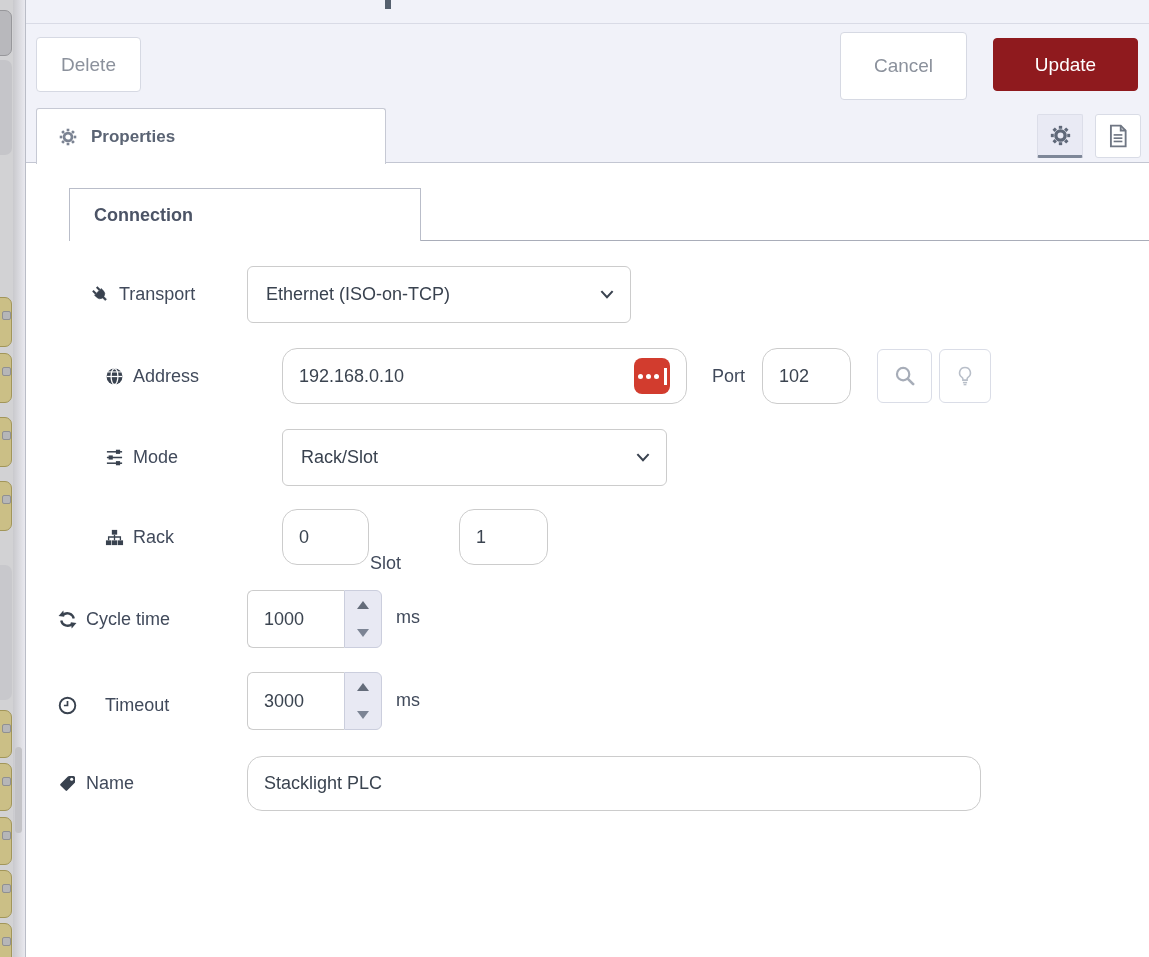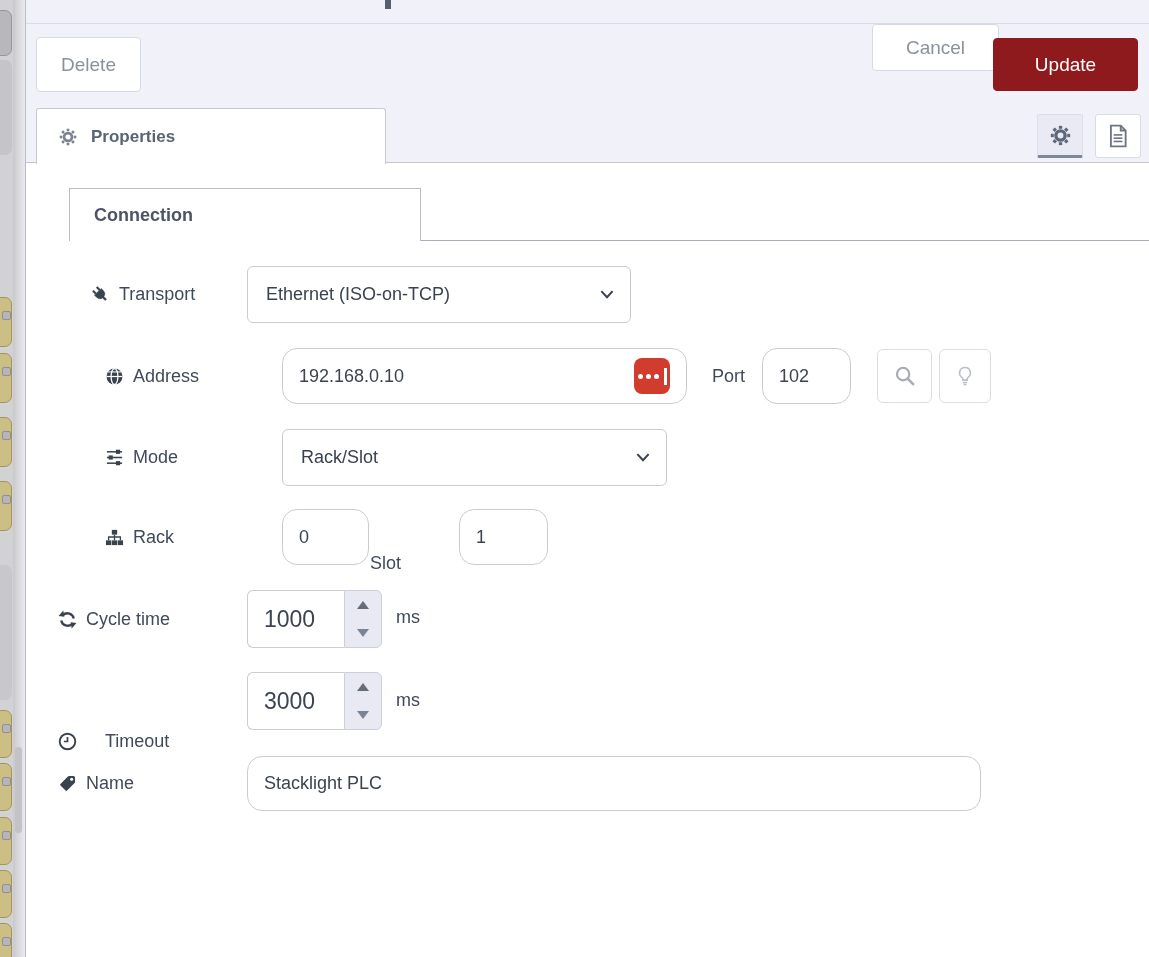--- a/index.html
+++ b/index.html
@@ -38,21 +38,21 @@
   .flabel{position:absolute;display:flex;align-items:center;gap:9px;height:26px;font-size:18px;color:#414a5b;white-space:nowrap;}
   .field,.selectbox{position:absolute;box-sizing:border-box;background:#fff;border:1px solid #ccc;border-radius:6px;}
   .selectbox{display:flex;align-items:center;justify-content:space-between;padding:0 16px 0 18px;font-size:18px;color:#39424f;cursor:pointer;}
   .input-wrap{position:absolute;}
   .input-wrap input{width:100%;height:100%;box-sizing:border-box;border:1px solid #ccc;border-radius:15px;font-family:inherit;font-size:18px;color:#3b4450;padding:0 0 0 16px;outline:none;background:#fff;}
   .helper-icon{position:absolute;right:17px;top:10px;width:36px;height:36px;background:#d23c2e;border-radius:8px;display:flex;align-items:center;justify-content:center;gap:3px;}
   .helper-icon .dot{width:5px;height:5px;border-radius:50%;background:#fff;}
   .helper-icon .bar{width:3px;height:17px;background:#fff;margin-left:2px;}
   .sq-btn{position:absolute;top:349px;height:54px;background:#fff;border:1px solid #dadde7;border-radius:6px;box-sizing:border-box;display:flex;align-items:center;justify-content:center;cursor:pointer;}
   .spin-group{position:absolute;display:flex;}
-  .spin-group input{width:97px;height:58px;box-sizing:border-box;border:1px solid #ccc;border-right:none;border-radius:6px 0 0 6px;font-family:inherit;font-size:23px;color:#3b4450;padding:1px 0 0 16px;outline:none;}
+  .spin-group input{width:97px;height:58px;box-sizing:border-box;border:1px solid #ccc;border-right:none;border-radius:6px 0 0 6px;font-family:inherit;font-size:18px;color:#3b4450;padding:1px 0 0 16px;outline:none;}
   .spin-box{width:38px;height:58px;box-sizing:border-box;background:#e8e9f3;border:1px solid #cbcedd;border-radius:0 6px 6px 0;display:flex;flex-direction:column;}
   .spin-cell{flex:1;display:flex;align-items:center;justify-content:center;cursor:pointer;}
   .tri-up{width:0;height:0;border-left:6px solid transparent;border-right:6px solid transparent;border-bottom:8px solid #646c7a;}
   .tri-down{width:0;height:0;border-left:6px solid transparent;border-right:6px solid transparent;border-top:8px solid #7c8494;}
   .unit{position:absolute;font-size:18px;color:#414a5b;}
 </style>
 </head>
 <body>
 
 <div class="workspace">
@@ -91,21 +91,21 @@
 <div class="scroll-thumb"></div>
 
 <div class="dialog">
 
   <div class="dlg-top">
     <div class="title-frag"></div>
   </div>
 
   <div class="btn-row">
     <button class="btn btn-plain" style="position:absolute;left:10px;top:13px;width:105px;height:55px;">Delete</button>
-    <button class="btn btn-plain" style="position:absolute;left:814px;top:0;width:127px;height:47px;margin-left:32px;">Cancel</button>
+    <button class="btn btn-plain" style="position:absolute;left:814px;top:8px;width:127px;height:68px;">Cancel</button>
     <button class="btn btn-update" style="position:absolute;left:967px;top:14px;width:145px;height:53px;">Update</button>
   </div>
 
   <div class="tabbar">
     <div class="proptab">
       <span style="display:flex;">
         <svg width="18" height="18" viewBox="0 0 20 20">
           <g stroke="#7b8392" stroke-width="3" fill="none">
             <circle cx="10" cy="10" r="4.4"></circle>
             <line x1="10" y1="0.8" x2="10" y2="3.6"></line>
@@ -294,21 +294,21 @@
       <div class="spin-cell">
           <div class="tri-up"></div>
         </div>
       <div class="spin-cell">
           <div class="tri-down"></div>
         </div>
     </div>
   </div>
   <div class="unit" style="left:370px;top:607px;">ms</div>
 
-  <div class="flabel" style="left:32px;top:728px;gap:28px;">
+  <div class="flabel" style="left:32px;top:692px;gap:28px;">
     <span style="display:flex;">
       <svg width="19" height="19" viewBox="0 0 20 20">
         <circle cx="10" cy="10" r="8.2" fill="none" stroke="#39424f" stroke-width="2"></circle>
         <path d="M10 5.2 V10 H6.2" fill="none" stroke="#39424f" stroke-width="1.8"></path>
       </svg>
     </span>
     <span>Timeout</span>
   </div>
   <div class="spin-group" style="left:221px;top:672px;">
     <input type="text" value="3000" style="">

